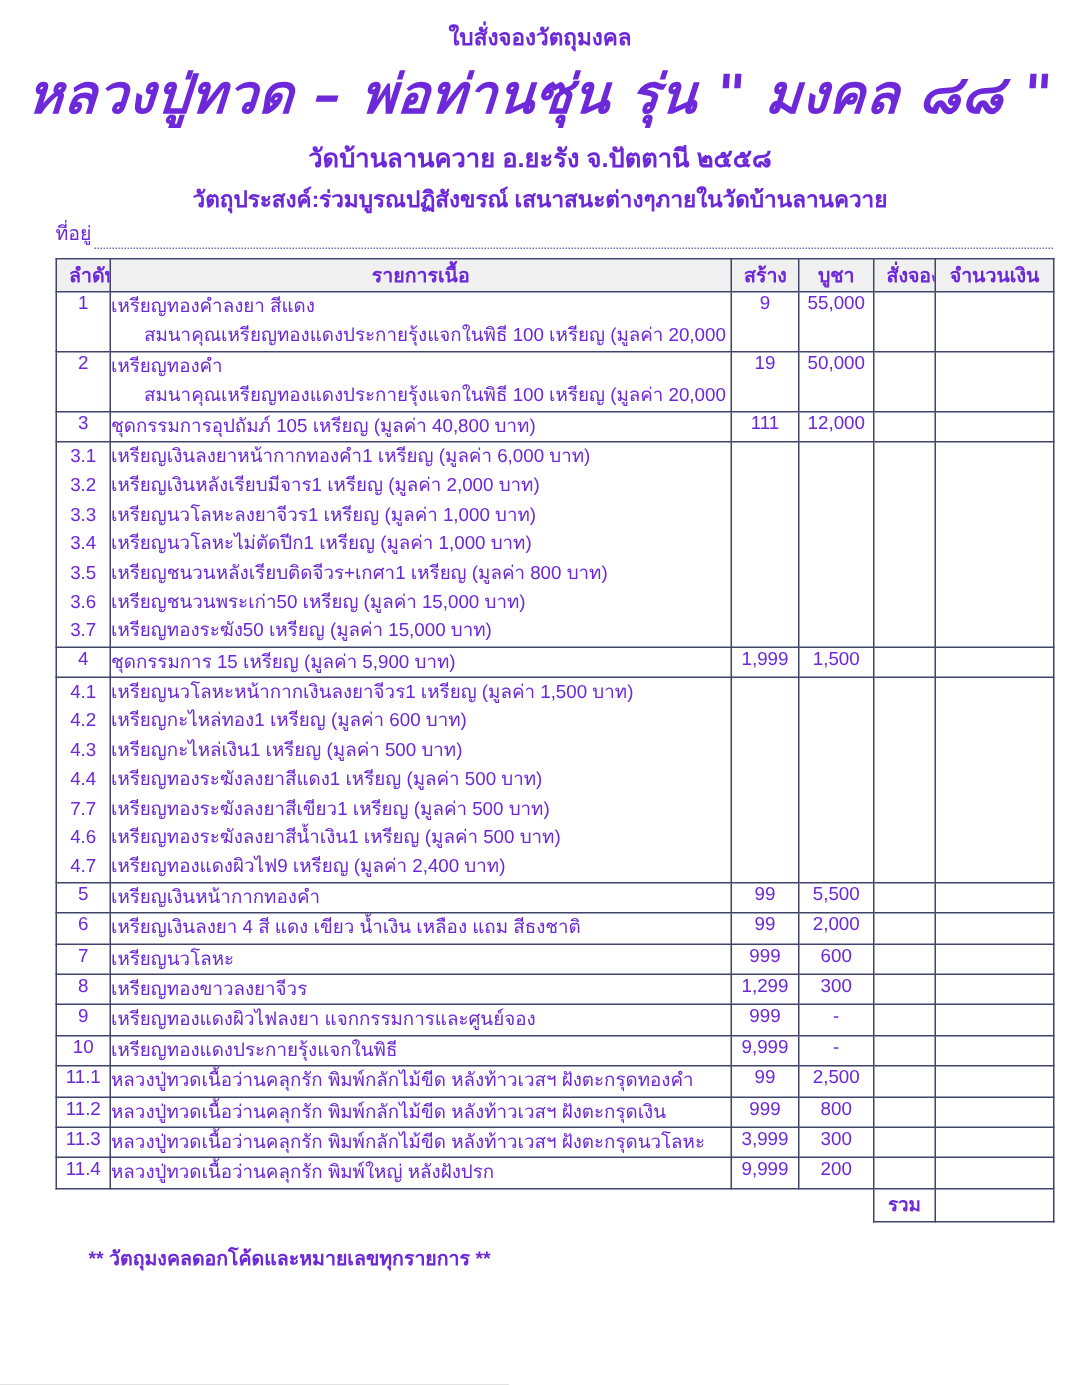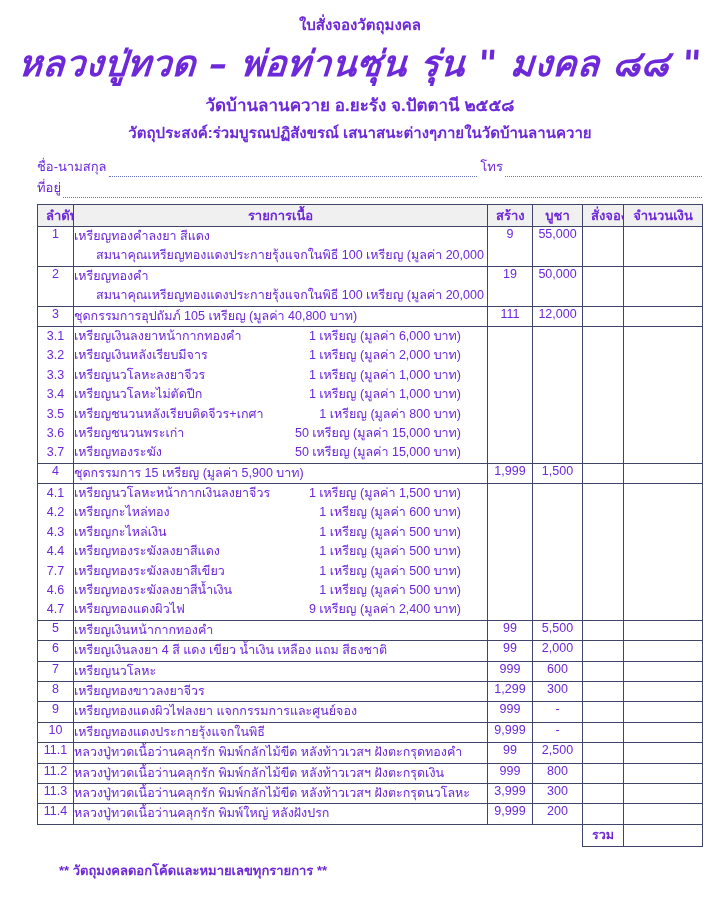--- a/index.html
+++ b/index.html
@@ -33,45 +33,39 @@
   table.order col.c-amt { width:79px; }
   table.order th {
     border:1px solid #3f4468; background:#f0f0f0; font-weight:bold;
     font-size:13px; height:21px; padding:0 8px; white-space:nowrap; overflow:hidden;
   }
   table.order td { border:1px solid #3f4468; padding:0; vertical-align:top; overflow:hidden; }
   .line { height:19.4px; line-height:19.4px; white-space:nowrap; overflow:hidden; }
   td.num { text-align:center; }
   td.desc { padding:0 5px;margin-left:13px; }
   td.made, td.price { text-align:center; }
-  .desc-line { display:flex; justify-content:space-between; }
+  .desc-line { display:flex; }
   .detail { padding-right:26px; }
   .note-line { padding-left:22px; }
   tr.total-row td.no-border { border:none; }
   tr.total-row td.total-cell { text-align:center; font-weight:bold; }
   tr.total-row td { height:21px; line-height:21px; }
   
   .code-note { margin:13px 0 0 59px; font-weight:bold; font-size:13px; }
 </style>
 </head>
 <body>
 
 <div class="page">
 
   <div class="form-label">ใบสั่งจองวัตถุมงคล</div>
   <div class="big-title">หลวงปู่ทวด – พ่อท่านซุ่น รุ่น " มงคล ๘๘ "</div>
   <div class="temple-line">วัดบ้านลานควาย อ.ยะรัง จ.ปัตตานี ๒๕๕๘</div>
   <div class="purpose-line">วัตถุประสงค์:ร่วมบูรณปฏิสังขรณ์ เสนาสนะต่างๆภายในวัดบ้านลานควาย</div>
 
-  <div class="fill-row" style="margin-top:11px;">
-    <span class="lbl">ชื่อ-นามสกุล</span>
-    <span class="dots w-name"></span>
-    <span class="lbl" style="padding-left:3px;">โทร</span>
-    <span class="dots w-phone"></span>
-  </div>
   <div class="fill-row">
     <span class="lbl">ที่อยู่</span>
     <span class="dots grow1"></span>
   </div>
 
   <table class="order">
     <colgroup>
       <col class="c-no">
         <col class="c-desc">
         <col class="c-made">

